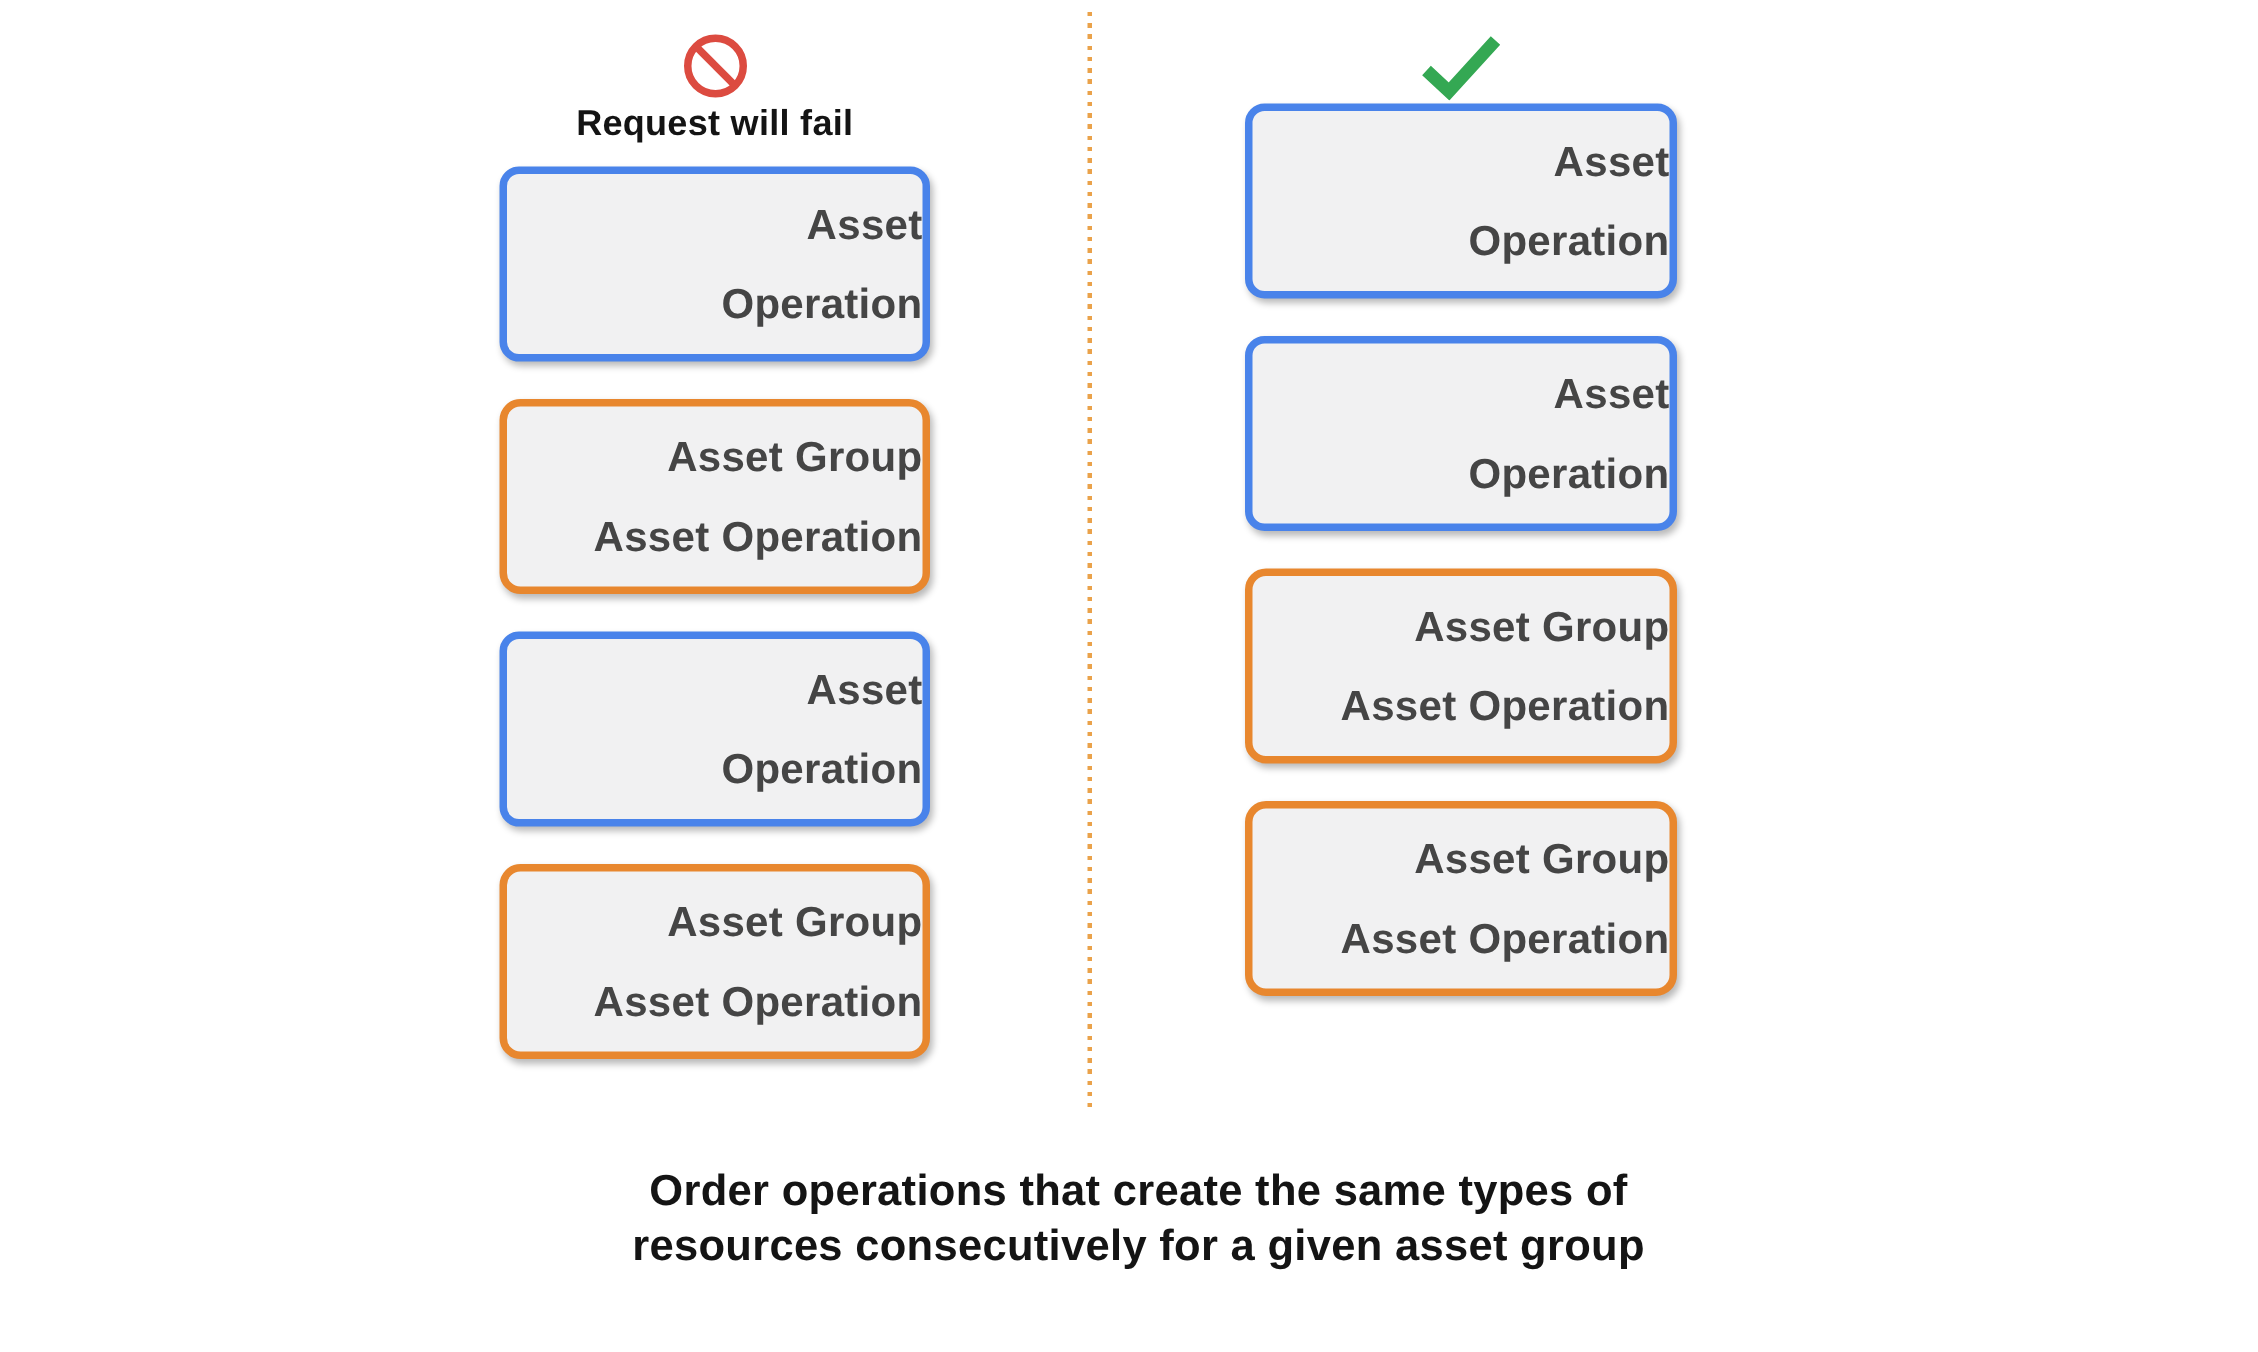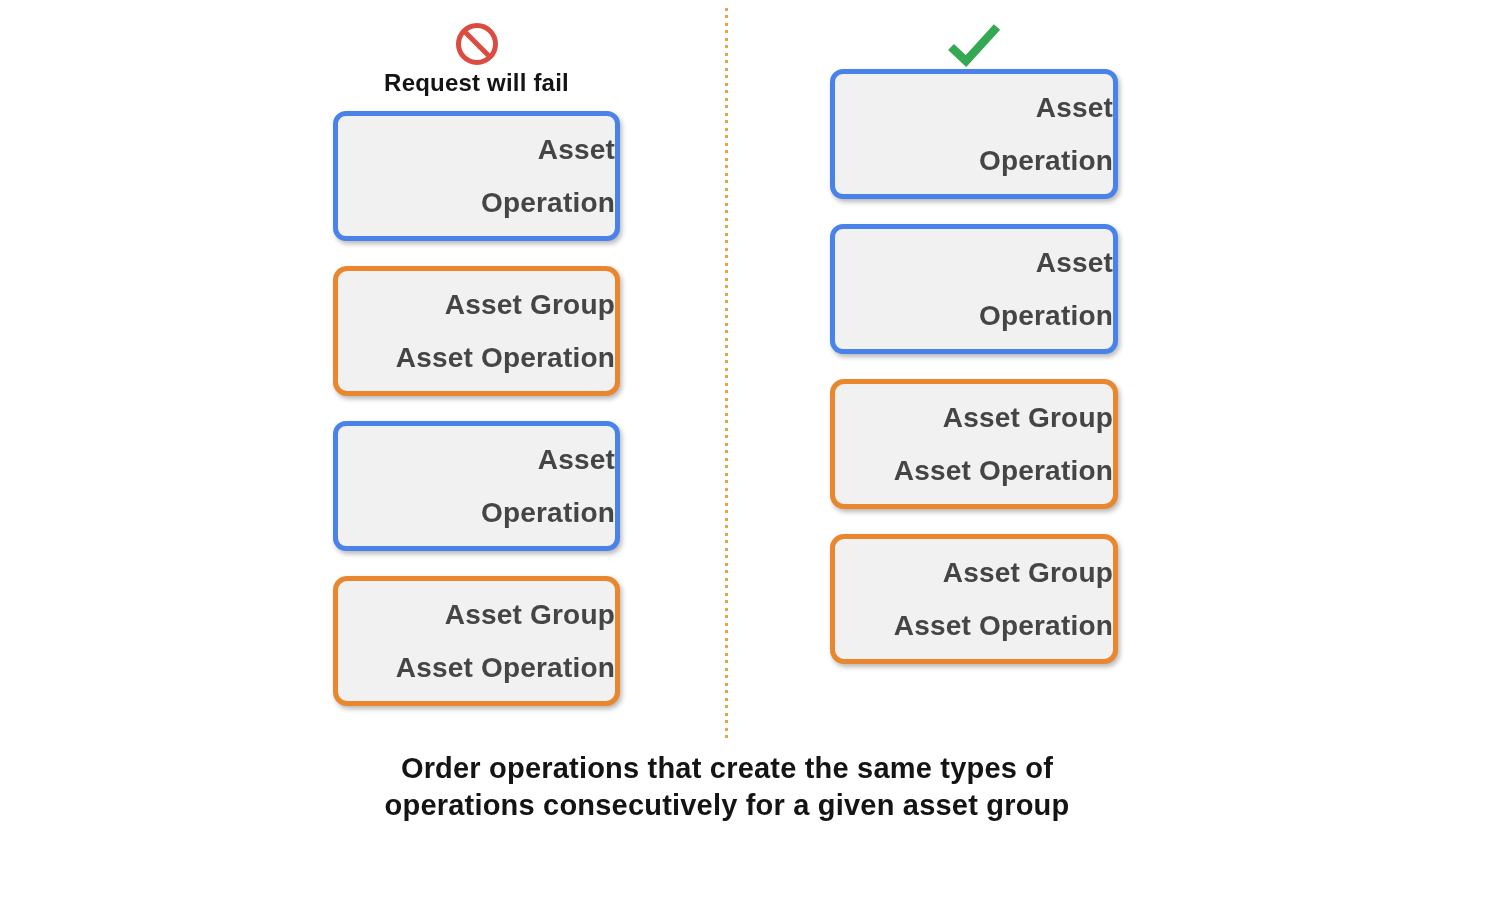--- a/index.html
+++ b/index.html
@@ -73,24 +73,25 @@
     background-image: repeating-linear-gradient(
       to bottom,
       var(--divider, #EAA24A) 0px,
       var(--divider, #EAA24A) 3px,
       transparent 3px,
       transparent 7.5px
     );
   }
   .caption {
     position: absolute;
-    top: 750px;
+    top: 776px;
     left: 0;
     width: 1454px;
     text-align: center;
+    padding-left: 32px;
   }
   .caption-line {
     font-size: 29px;
     font-weight: 700;
     line-height: 37px;
     color: var(--ink, #111);
     letter-spacing: 0.2px;
   }
 </style>
 </head>
@@ -153,16 +154,16 @@
     </div>
 
     <div class="box" data-type="orange">
       <span class="box-line">Asset Group</span>
       <span class="box-line">Asset Operation</span>
     </div>
   </div>
 
   <div class="caption">
     <div class="caption-line">Order operations that create the same types of</div>
-    <div class="caption-line">operations consecutively for a given asset group</div>
+    <div class="caption-line">resources consecutively for a given asset group</div>
   </div>
 
 </div>
 
 </body></html>

